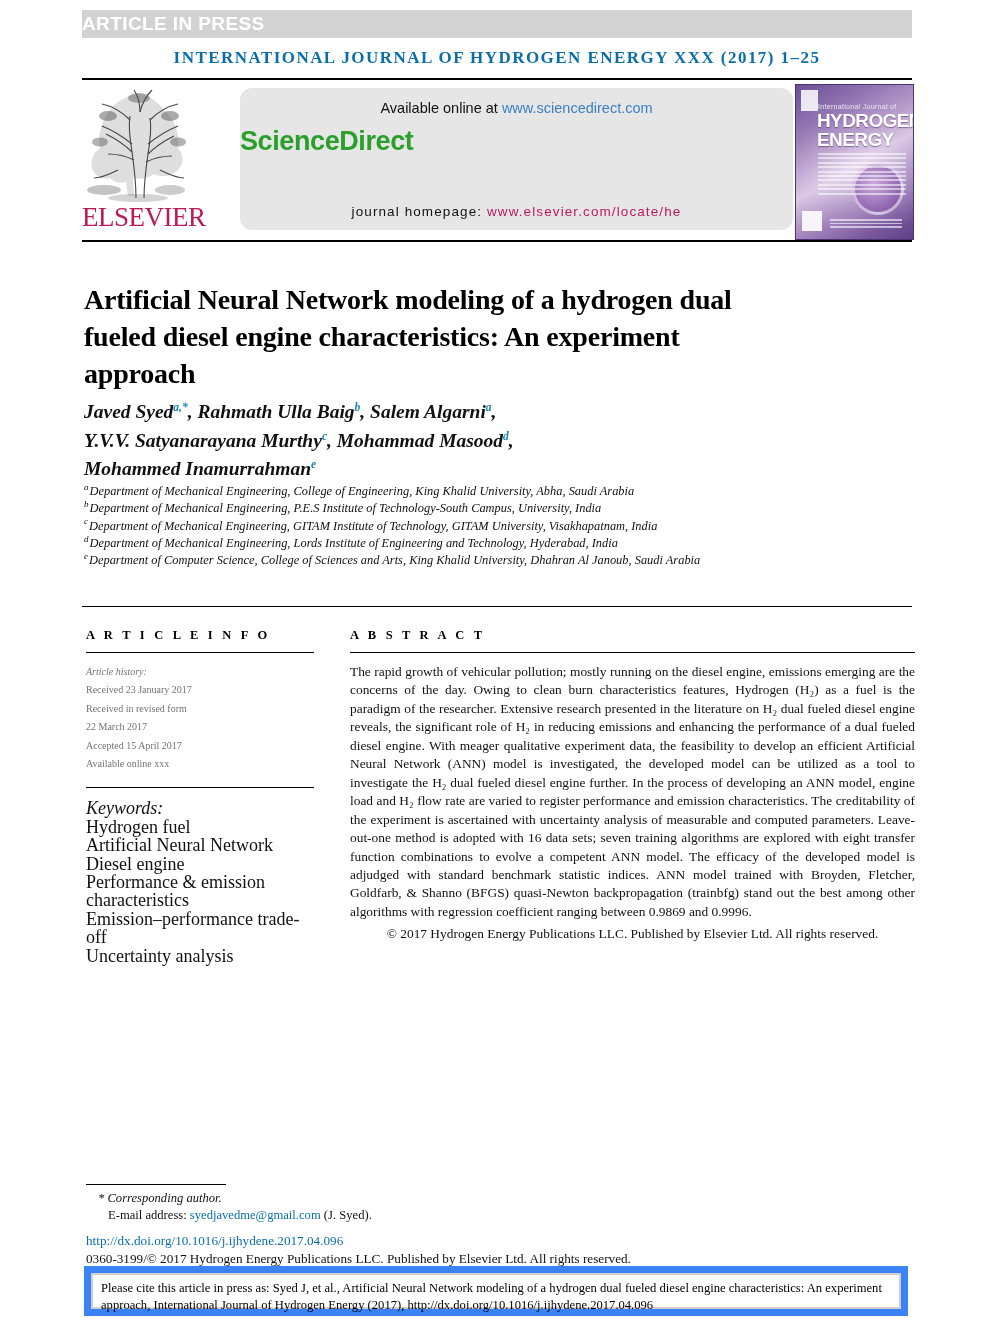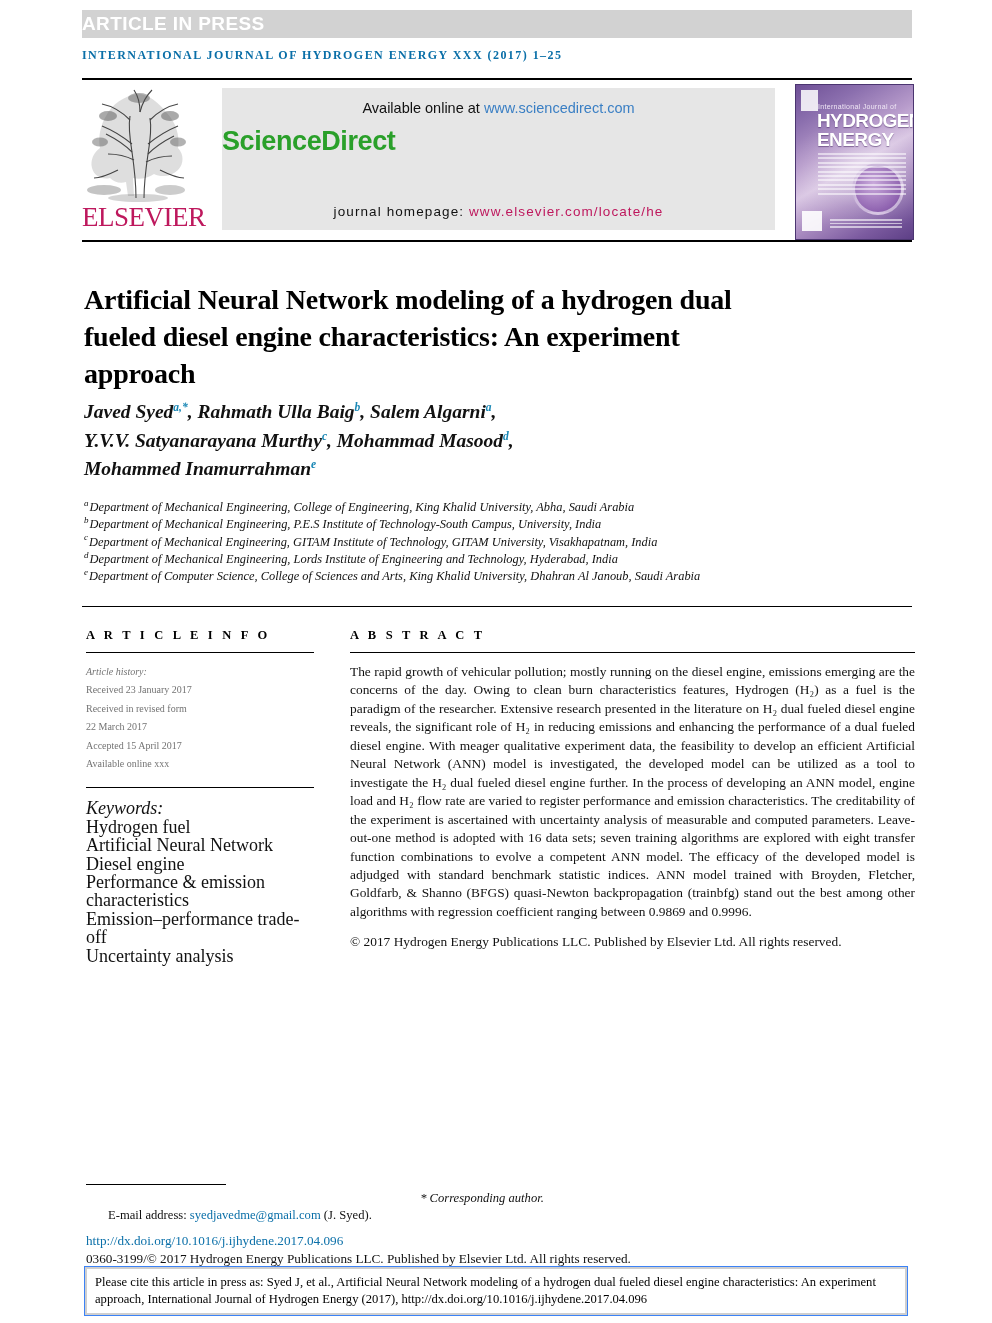--- a/index.html
+++ b/index.html
@@ -41,25 +41,25 @@
     letter-spacing: 0.4px;
     color: #ffffff;
   }
 
   
   .running-head {
     position: absolute;
     left: 82px;
     top: 48px;
     width: 830px;
-    text-align: left;
+    text-align: center;
     color: #0a6fa8;
     font-family: "Liberation Serif", serif;
     font-weight: bold;
-    font-size: 12px;
+    font-size: 17px;
     letter-spacing: 1.45px;
     text-transform: uppercase;
   }
 
   
   .masthead {
     position: absolute;
     left: 82px;
     top: 78px;
     width: 830px;
@@ -82,25 +82,26 @@
     text-align: center;
     color: #be185d;
     font-family: "Liberation Serif", serif;
     font-size: 27px;
     letter-spacing: -0.5px;
     line-height: 1;
   }
 
   .sd-box {
     position: absolute;
-    left: 140px;
+    left: 158px;
     top: 8px;
     width: 553px;
     height: 142px;
     background: #e6e6e6;
+    border-radius: 12px;
   }
   .sd-avail {
     position: absolute;
     left: 0; top: 12px;
     width: 100%;
     text-align: center;
     font-family: "Liberation Sans", sans-serif;
     font-size: 14.5px;
     color: #111;
   }
@@ -255,21 +256,20 @@
   .affils {
     position: absolute;
     left: 84px;
     top: 483px;
     width: 700px;
     font-family: "Liberation Serif", serif;
     font-style: italic;
     font-size: 12.4px;
     line-height: 17.3px;
     color: #111;
-    margin-top: 16px;
   }
   .affils .row { }
   .affils sup {
     font-size: 9px;
     font-style: italic;
     vertical-align: super;
     line-height: 0;
     margin-right: 1px;
   }
 
@@ -333,44 +333,44 @@
     font-size: 13.4px;
     line-height: 18.45px;
     text-align: justify;
     color: #111;
     margin-top: 2px;
   }
   .abs-copy {
     font-family: "Liberation Serif", serif;
     font-size: 13.4px;
     line-height: 18.45px;
-    text-align: left;
-    color: #111;
-    margin-top: 12px;
+    text-align: center;
+    color: #111;
+    margin-top: 4px;
   }
 
   
   .foot-rule {
     position: absolute;
     left: 86px;
     top: 1184px;
     width: 140px;
     border-top: 1.1px solid #000;
   }
   .foot {
     position: absolute;
     left: 86px;
     top: 1190px;
     width: 780px;
     font-family: "Liberation Serif", serif;
     font-size: 12.6px;
     line-height: 16.6px;
     color: #111;
   }
-  .foot .star { font-style: italic; text-align: center; }
+  .foot .star { font-style: italic; }
   .foot .ml { margin-left: 22px; }
   .foot .ml2 { margin-left: 12px; }
   .foot a { color: #0a6fa8; text-decoration: none; }
   .doi-line {
     color: #0a6fa8;
     font-size: 13.2px;
     margin-top: 10px;
   }
   .issn-line {
     font-size: 13.2px;
@@ -379,21 +379,21 @@
   }
 
   
   .cite-box {
     position: absolute;
     left: 84px;
     top: 1266px;
     width: 824px;
     height: 50px;
     background: #cfcfcf;
-    border: 1px solid #3b82f6;
+    border: 7px solid #3b82f6;
     box-sizing: border-box;
   }
   .cite-inner {
     position: absolute;
     left: 2px; top: 2px; right: 2px; bottom: 2px;
     background: #ffffff;
     padding: 5px 8px 0 8px;
     box-sizing: border-box;
     font-family: "Liberation Serif", serif;
     font-size: 12.6px;

